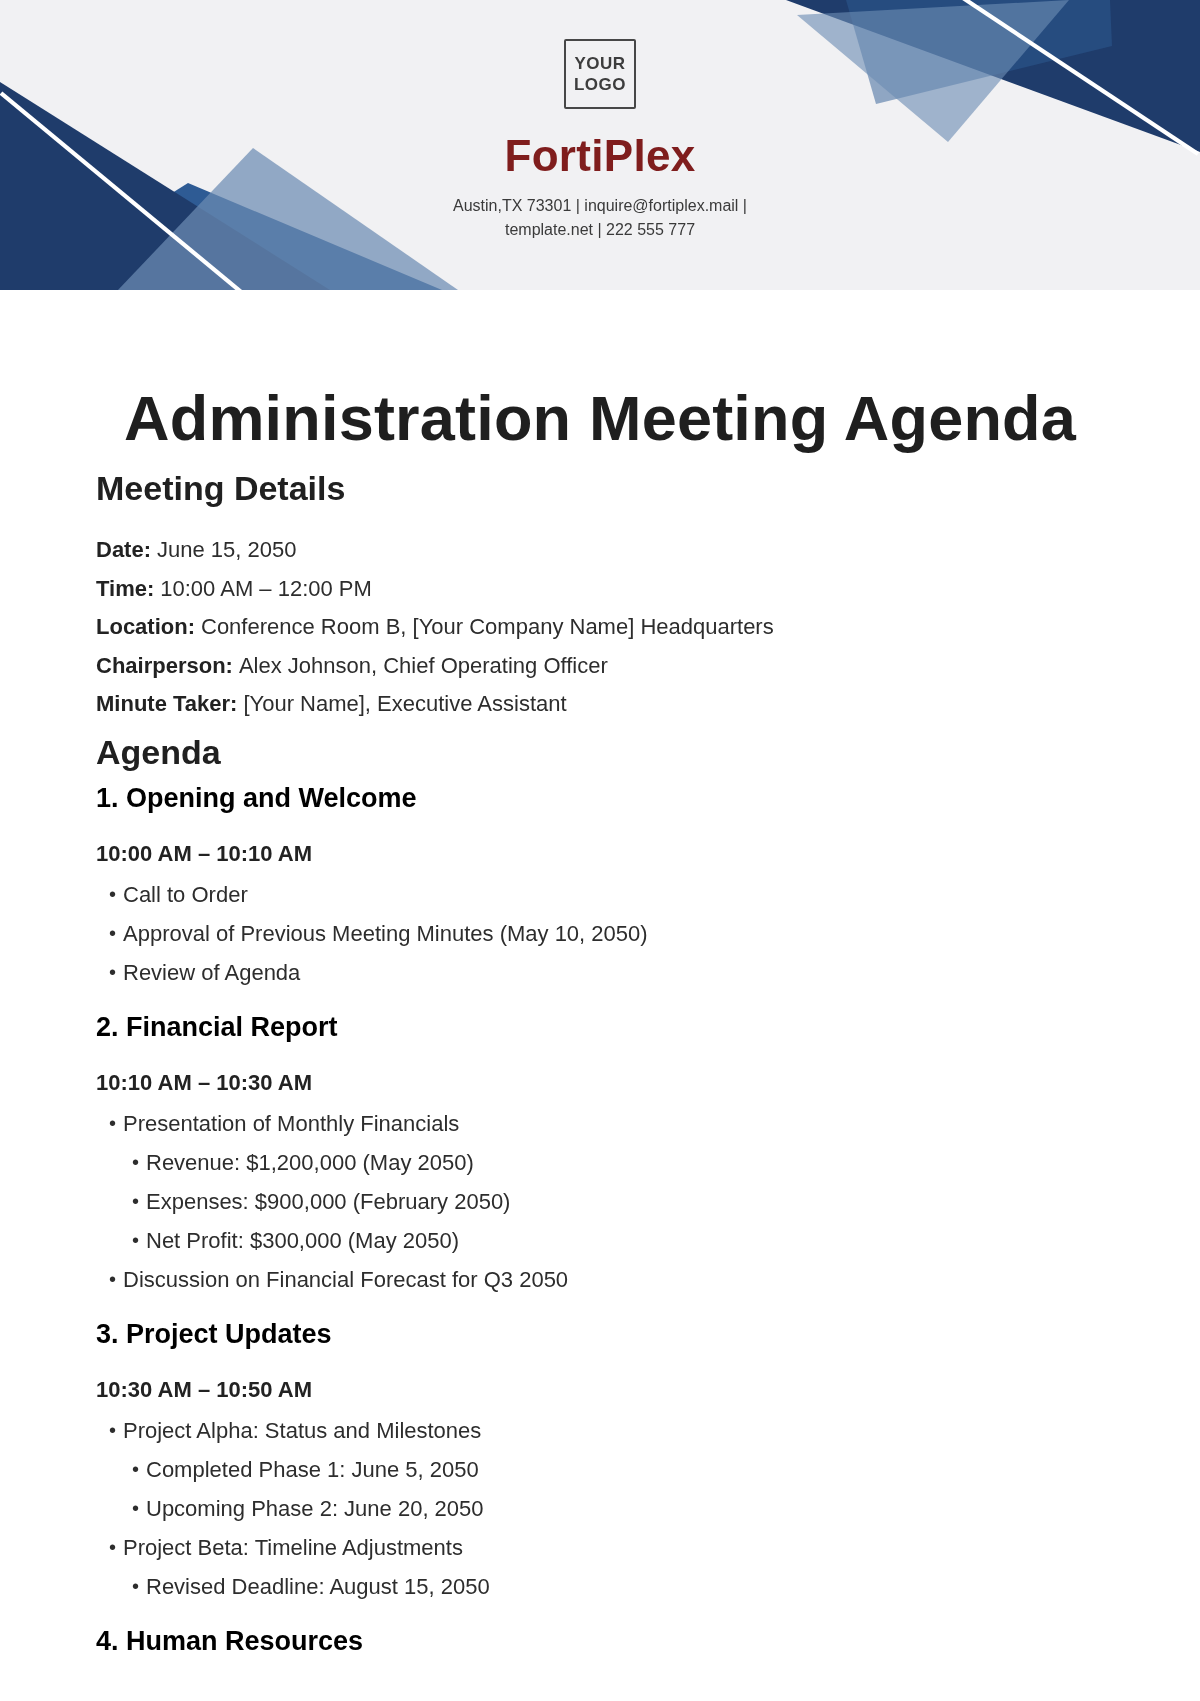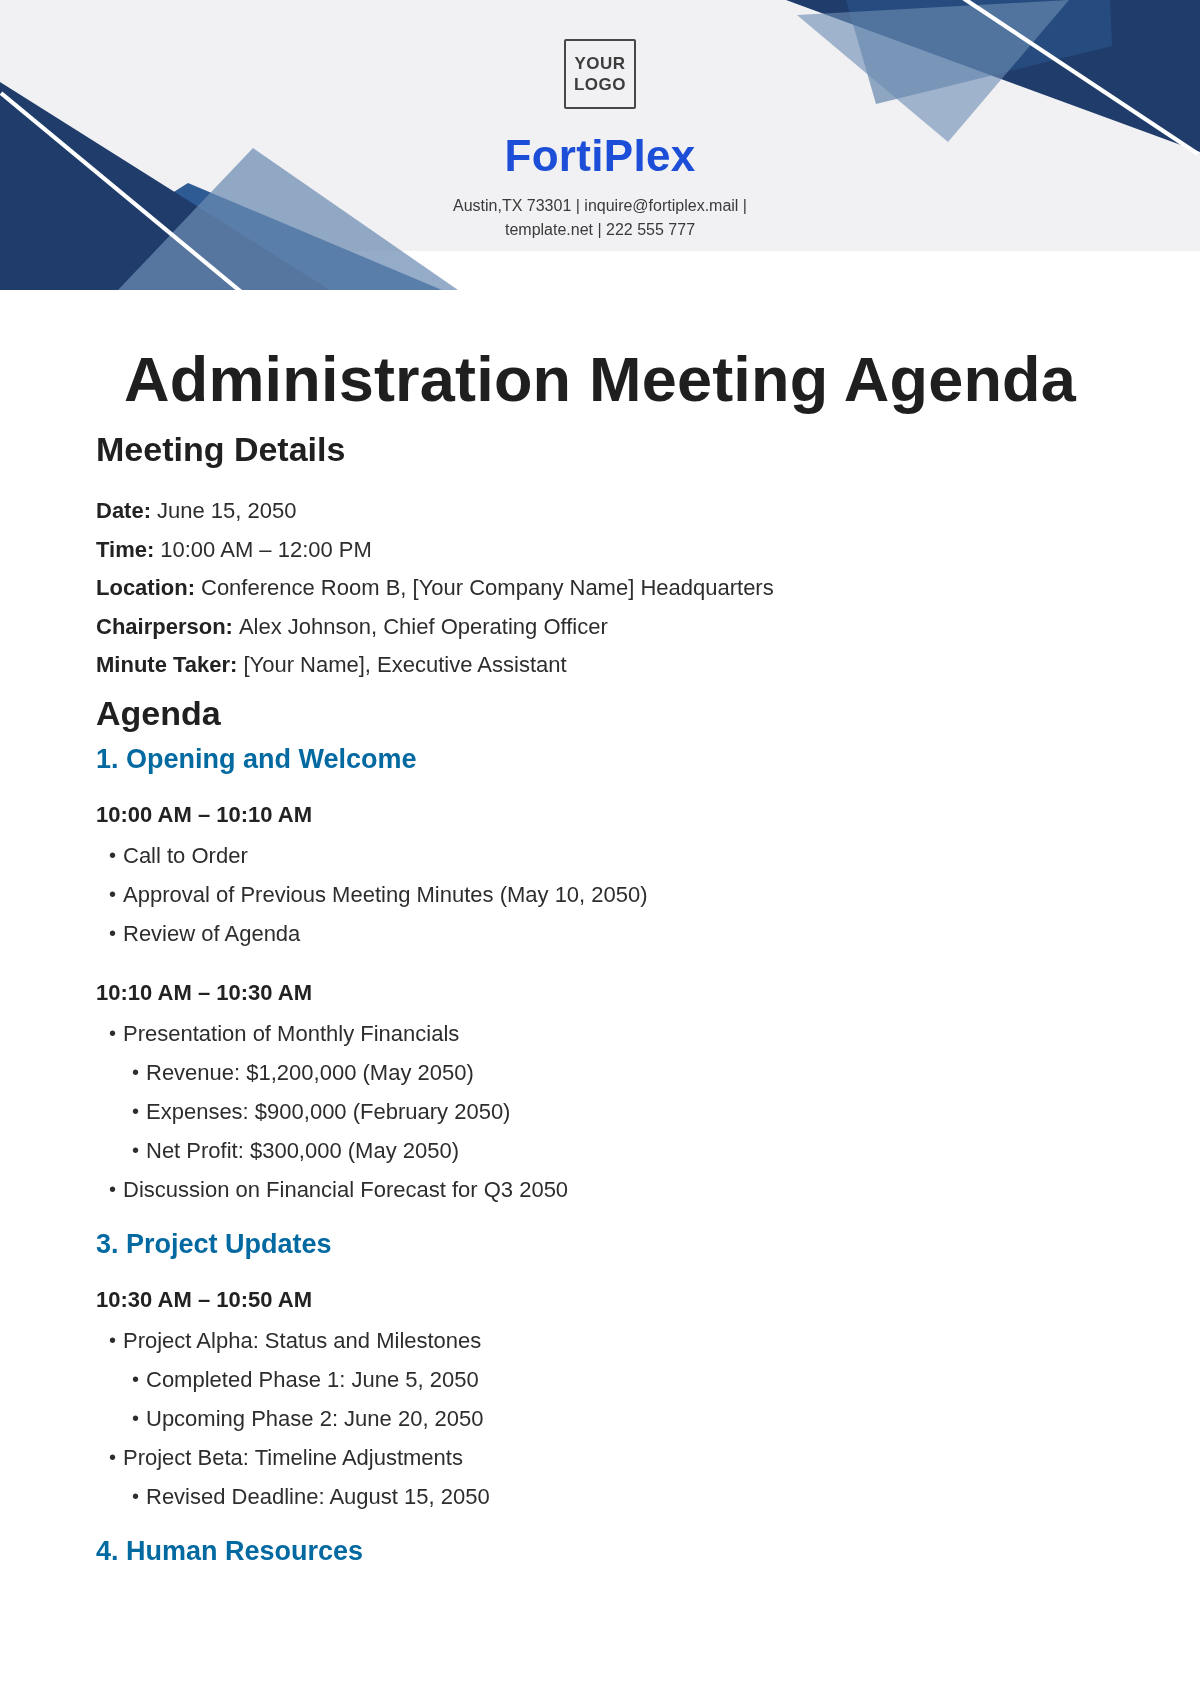--- a/index.html
+++ b/index.html
@@ -8,21 +8,21 @@
     width:1200px; height:1701px;
     background:#ffffff;
     overflow:hidden;
     font-family:"Liberation Sans", sans-serif;
     color:#2b2b2b;
   }
 
   
   .letterhead {
     position:relative;
-    width:1200px; height:251px;
+    width:1200px; height:290px;
     background:#f1f1f3;
   }
   .corner-svg { position:absolute; top:0; left:0; width:1200px; height:290px; display:block; }
   .lh-center {
     position:absolute; top:0; left:0; width:100%; height:100%;
     display:flex; flex-direction:column; align-items:center;
     text-align:center;
   }
   .logo-box {
     margin-top:39px;
@@ -30,21 +30,21 @@
     border:2px solid #474747;
     border-radius:2px;
     display:flex; flex-direction:column; justify-content:center; align-items:center;
   }
   .logo-box .logo-line {
     font-size:17px; font-weight:700; color:#3d3d3d;
     line-height:21px; letter-spacing:0.5px;
   }
   .company-name {
     margin-top:22px;
-    font-size:44px; font-weight:700; color:#1d4ed8;
+    font-size:44px; font-weight:700; color:#7f1d1d;
     line-height:50px; letter-spacing:0.3px;
   }
   .contact-info {
     margin-top:13px;
     font-size:16px; color:#3a3a3a; font-weight:500;
     line-height:23.5px;
   }
 
   
   .content { padding:0 96px; }
@@ -57,21 +57,21 @@
   .h2-details { margin:24px 0 0; }
   .h2-agenda  { margin:8px 0 0; }
 
   .fields { margin-top:23px; }
   .field { margin:0; font-size:22px; line-height:38.5px; color:#2d2d2d; }
   .field strong { color:#222222; margin-right:6px; }
 
   .agenda-section { margin-top:20px; }
   .agenda-section.first { margin-top:11px; }
   .agenda-section h3 {
-    margin:0; font-size:27px; font-weight:700; color:#0369a1; line-height:31px;
+    margin:0; font-size:27px; font-weight:700; color:#000000; line-height:31px;
   }
   .time { margin:27px 0 0; font-size:22px; font-weight:700; color:#222222; line-height:26px; }
 
   ul.bullets { margin:8px 0 0; padding:0; list-style:none; }
   ul.bullets li {
     position:relative;
     font-size:22px; line-height:39px; color:#2d2d2d;
   }
   li.li1 { padding-left:27px; }
   li.li2 { padding-left:50px; }
@@ -149,20 +149,21 @@
       <h3>1. Opening and Welcome</h3>
       <p class="time">10:00 AM – 10:10 AM</p>
       <ul class="bullets">
         <li class="li1">Call to Order</li>
         <li class="li1">Approval of Previous Meeting Minutes (May 10, 2050)</li>
         <li class="li1">Review of Agenda</li>
       </ul>
     </section>
 
     <section class="agenda-section">
+      <h3>2. Financial Report</h3>
       <p class="time">10:10 AM – 10:30 AM</p>
       <ul class="bullets">
         <li class="li1">Presentation of Monthly Financials</li>
         <li class="li2">Revenue: $1,200,000 (May 2050)</li>
         <li class="li2">Expenses: $900,000 (February 2050)</li>
         <li class="li2">Net Profit: $300,000 (May 2050)</li>
         <li class="li1">Discussion on Financial Forecast for Q3 2050</li>
       </ul>
     </section>
 

